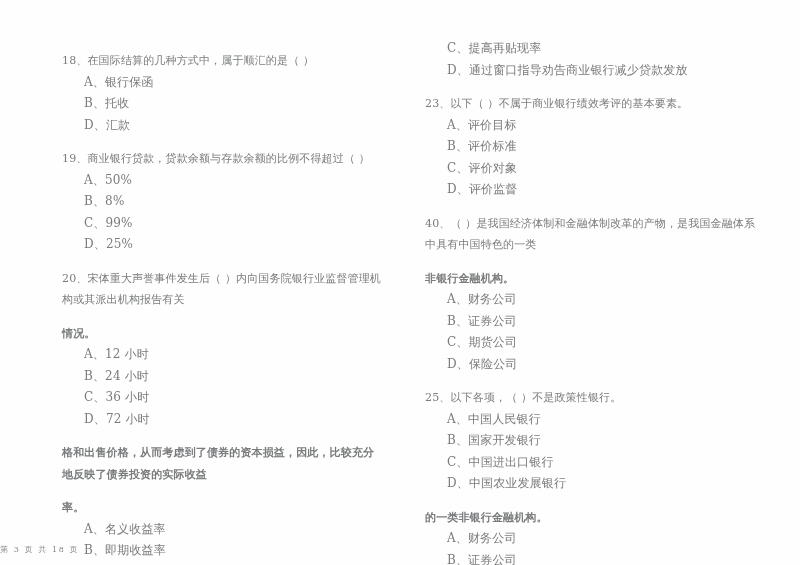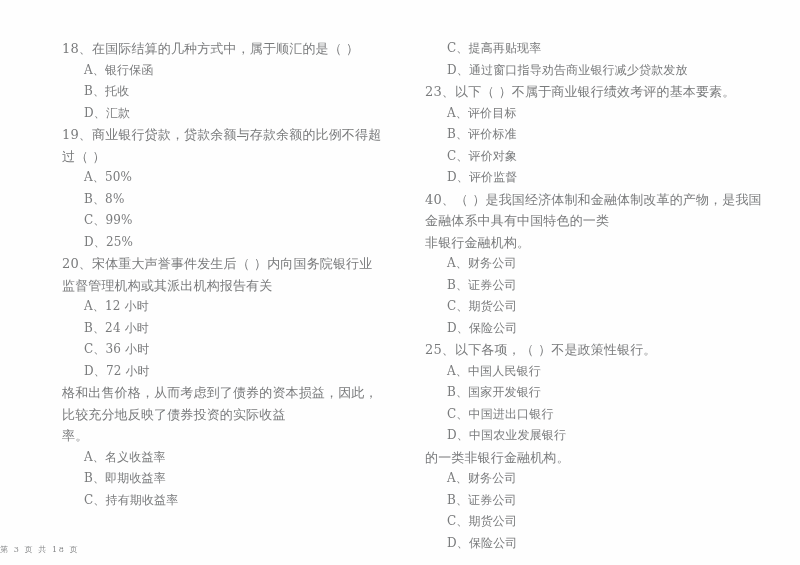--- a/index.html
+++ b/index.html
@@ -40,41 +40,43 @@
     box-sizing: border-box;
   }
   .col.left  { padding-left: 62px; padding-right: 18px; }
   .col.right { padding-left: 25px; padding-right: 35px; }
 
   .q {
     margin: 0 0 0 0;
   }
 
   .q-stem {
-    font-size: 13px;
+    font-size: 11px;
     line-height: 21.5px;
     letter-spacing: 0.15px;
     text-indent: 0;
     color: #6a6c6e;
     white-space: normal;
     word-break: break-all;
+    margin-top: 12px;
   }
 
   .opt {
     font-size: 12px;
     line-height: 21.5px;
     letter-spacing: 0.15px;
     padding-left: 22px;
     color: #6a6c6e;
     word-break: break-all;
   }
 
   
   .cont {
     padding-left: 0;
+    font-weight: bold;
   }
 
   .footer {
     position: absolute;
     left: 0;
     right: 0;
     bottom: 10px;
     text-align: left;
     font-size: 8px;
     letter-spacing: 1.6px;
@@ -104,20 +106,21 @@
       <div class="q">
         <div class="q-stem">19、商业银行贷款，贷款余额与存款余额的比例不得超过（     ）</div>
         <div class="opt">A、50%</div>
         <div class="opt">B、8%</div>
         <div class="opt">C、99%</div>
         <div class="opt">D、25%</div>
       </div>
 
       <div class="q">
         <div class="q-stem">20、宋体重大声誉事件发生后（     ）内向国务院银行业监督管理机构或其派出机构报告有关</div>
+        <div class="q-stem cont">情况。</div>
         <div class="opt">A、12 小时</div>
         <div class="opt">B、24 小时</div>
         <div class="opt">C、36 小时</div>
         <div class="opt">D、72 小时</div>
       </div>
 
       <div class="q">
         <div class="q-stem cont">格和出售价格，从而考虑到了债券的资本损益，因此，比较充分地反映了债券投资的实际收益</div>
         <div class="q-stem cont">率。</div>
         <div class="opt">A、名义收益率</div>

